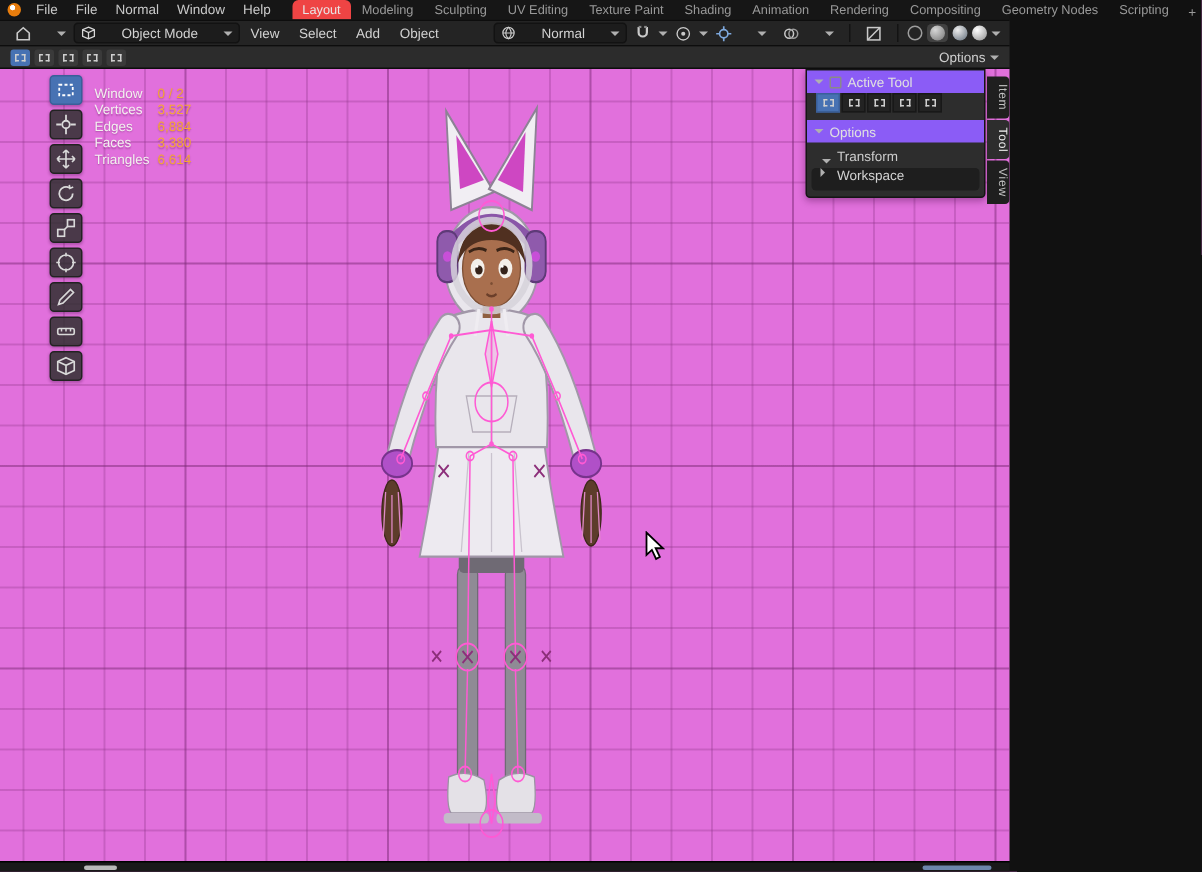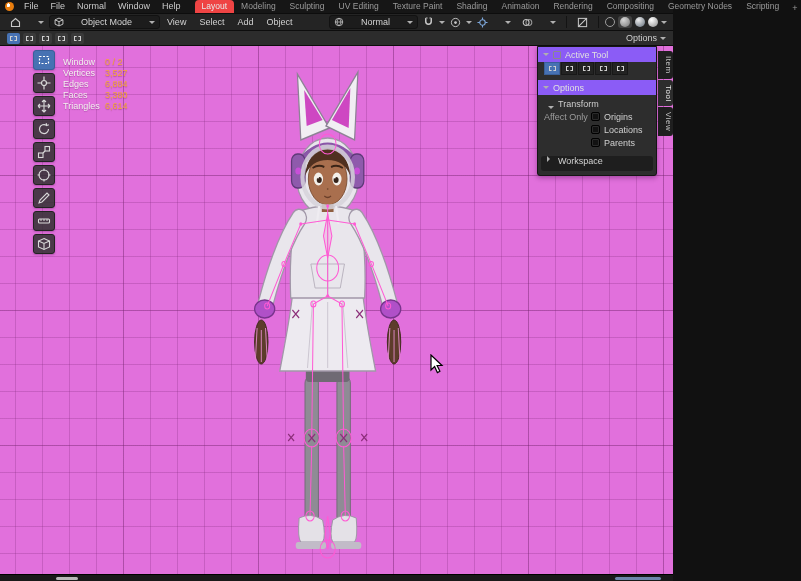--- a/index.html
+++ b/index.html
@@ -443,37 +443,20 @@
           </span>
       </div>
       <div class="panel-hdr">
         <span class="chev"></span>
         <span>Options</span>
       </div>
       <div class="sub-row">
         <span class="chev"></span>
         <span>Transform</span>
       </div>
-      <div class="affect">
-        <div class="affect-row">
-          <span class="affect-left">Affect Only</span>
-          <span class="checkbox"></span>
-          <span class="affect-opt">Origins</span>
-        </div>
-        <div class="affect-row">
-          <span class="affect-left"></span>
-          <span class="checkbox"></span>
-          <span class="affect-opt">Locations</span>
-        </div>
-        <div class="affect-row">
-          <span class="affect-left"></span>
-          <span class="checkbox"></span>
-          <span class="affect-opt">Parents</span>
-        </div>
-      </div>
       <div class="collapsed">
         <span class="chev-r"></span>
         <span>Workspace</span>
       </div>
     </aside>
 
     <div class="ntabs">
       <div class="ntab">Item</div>
       <div class="ntab active">Tool</div>
       <div class="ntab">View</div>

